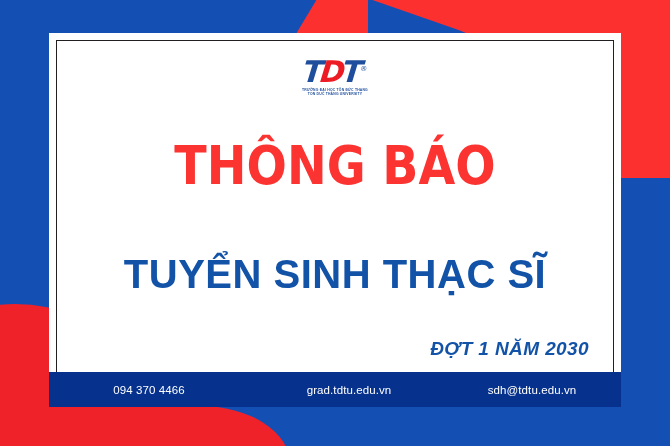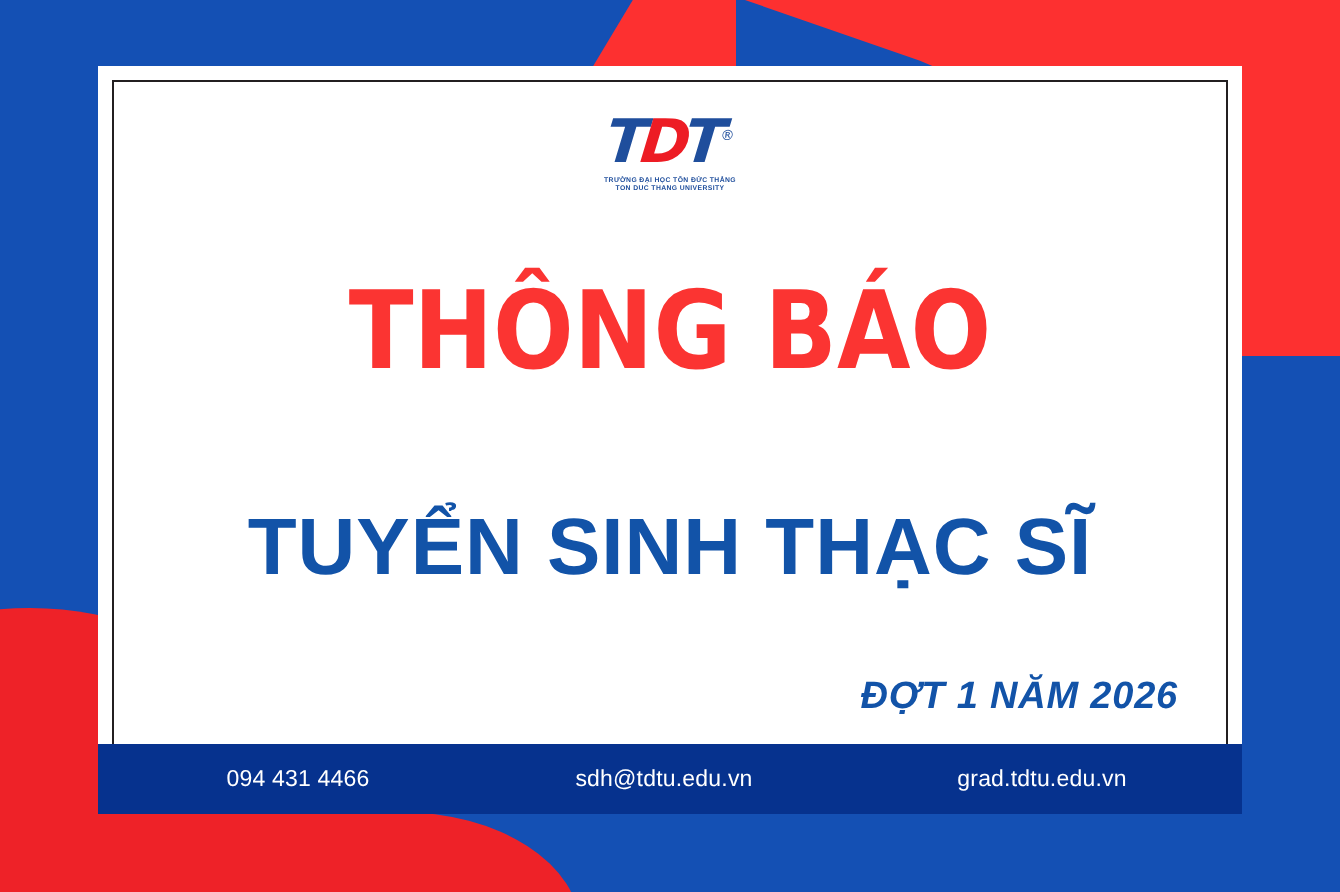--- a/index.html
+++ b/index.html
@@ -241,22 +241,22 @@
     <div class="logo">
       <div class="logo-mark"><span class="logo-t">T</span><span class="logo-d">D</span><span class="logo-t">T</span><span class="logo-reg">®</span></div>
       <div class="logo-sub">
         <div>TRƯỜNG ĐẠI HỌC TÔN ĐỨC THẮNG</div>
         <div>TON DUC THANG UNIVERSITY</div>
       </div>
     </div>
 
     <div class="headline-1">THÔNG BÁO</div>
     <div class="headline-2">TUYỂN SINH THẠC SĨ</div>
-    <div class="headline-3">ĐỢT 1 NĂM 2026</div>
+    <div class="headline-3">ĐỢT 1 NĂM 2030</div>
   </div>
 
   <div class="footer">
-    <div class="footer-item f1">094 431 4466</div>
+    <div class="footer-item f1">094 370 4466</div>
+    <div class="footer-item f2">grad.tdtu.edu.vn</div>
     <div class="footer-item f3">sdh@tdtu.edu.vn</div>
-    <div class="footer-item f2">grad.tdtu.edu.vn</div>
   </div>
 
 </div>
 
 </body></html>

